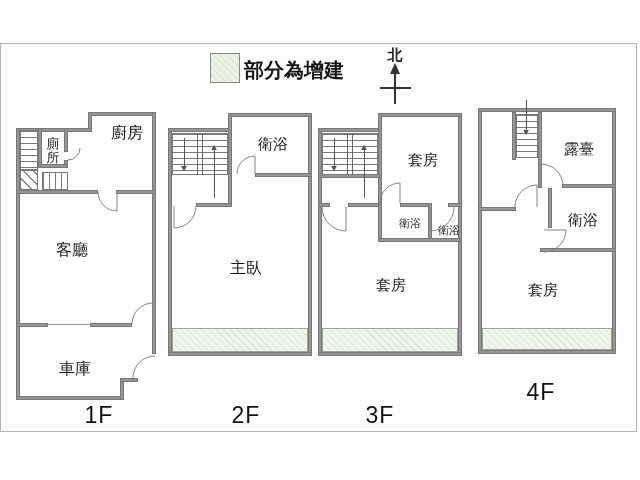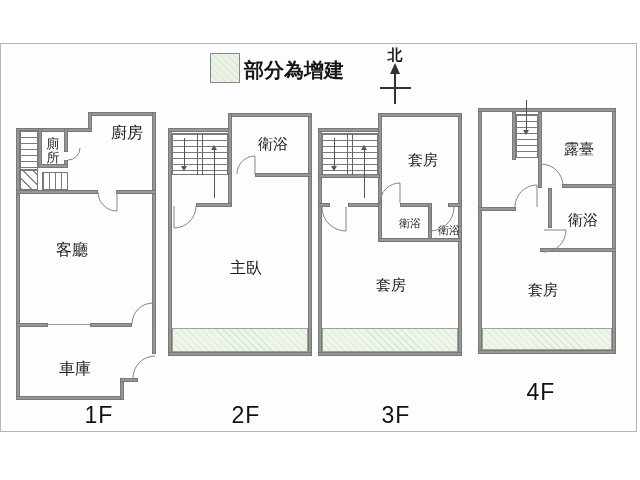--- a/index.html
+++ b/index.html
@@ -123,21 +123,21 @@
     <div class="rail" style="left:347px;top:133px;height:42px"></div>
     <div class="rail" style="left:352px;top:133px;height:42px"></div>
     <div class="arrow-line" style="left:334px;top:138px;height:28px"></div>
     <div class="arr-down" style="left:331px;top:166px"></div>
     <div class="arrow-line" style="left:364px;top:150px;height:48px"></div>
     <div class="arr-up" style="left:361px;top:145px"></div>
     <div class="rlabel f15" style="left:423px;top:160px">套房</div>
     <div class="rlabel f11" style="left:410px;top:223px">衛浴</div>
     <div class="rlabel f11" style="left:449px;top:230px">衛浴</div>
     <div class="rlabel f15" style="left:391px;top:285px">套房</div>
-    <div class="floorlabel" style="left:396px;top:415px">3F</div>
+    <div class="floorlabel" style="left:380px;top:415px">3F</div>
   </div>
 
   <div>
     <div class="wall" style="left:478px;top:108px;width:4px;height:246px"></div>
     <div class="wall" style="left:612px;top:108px;width:4px;height:246px"></div>
     <div class="wall" style="left:478px;top:108px;width:138px;height:4px"></div>
     <div class="wall" style="left:512px;top:112px;width:4px;height:48px"></div>
     <div class="wall" style="left:538px;top:112px;width:4px;height:76px"></div>
     <div class="wall" style="left:562px;top:184px;width:54px;height:4px"></div>
     <div class="wall" style="left:478px;top:207px;width:38px;height:4px"></div>

